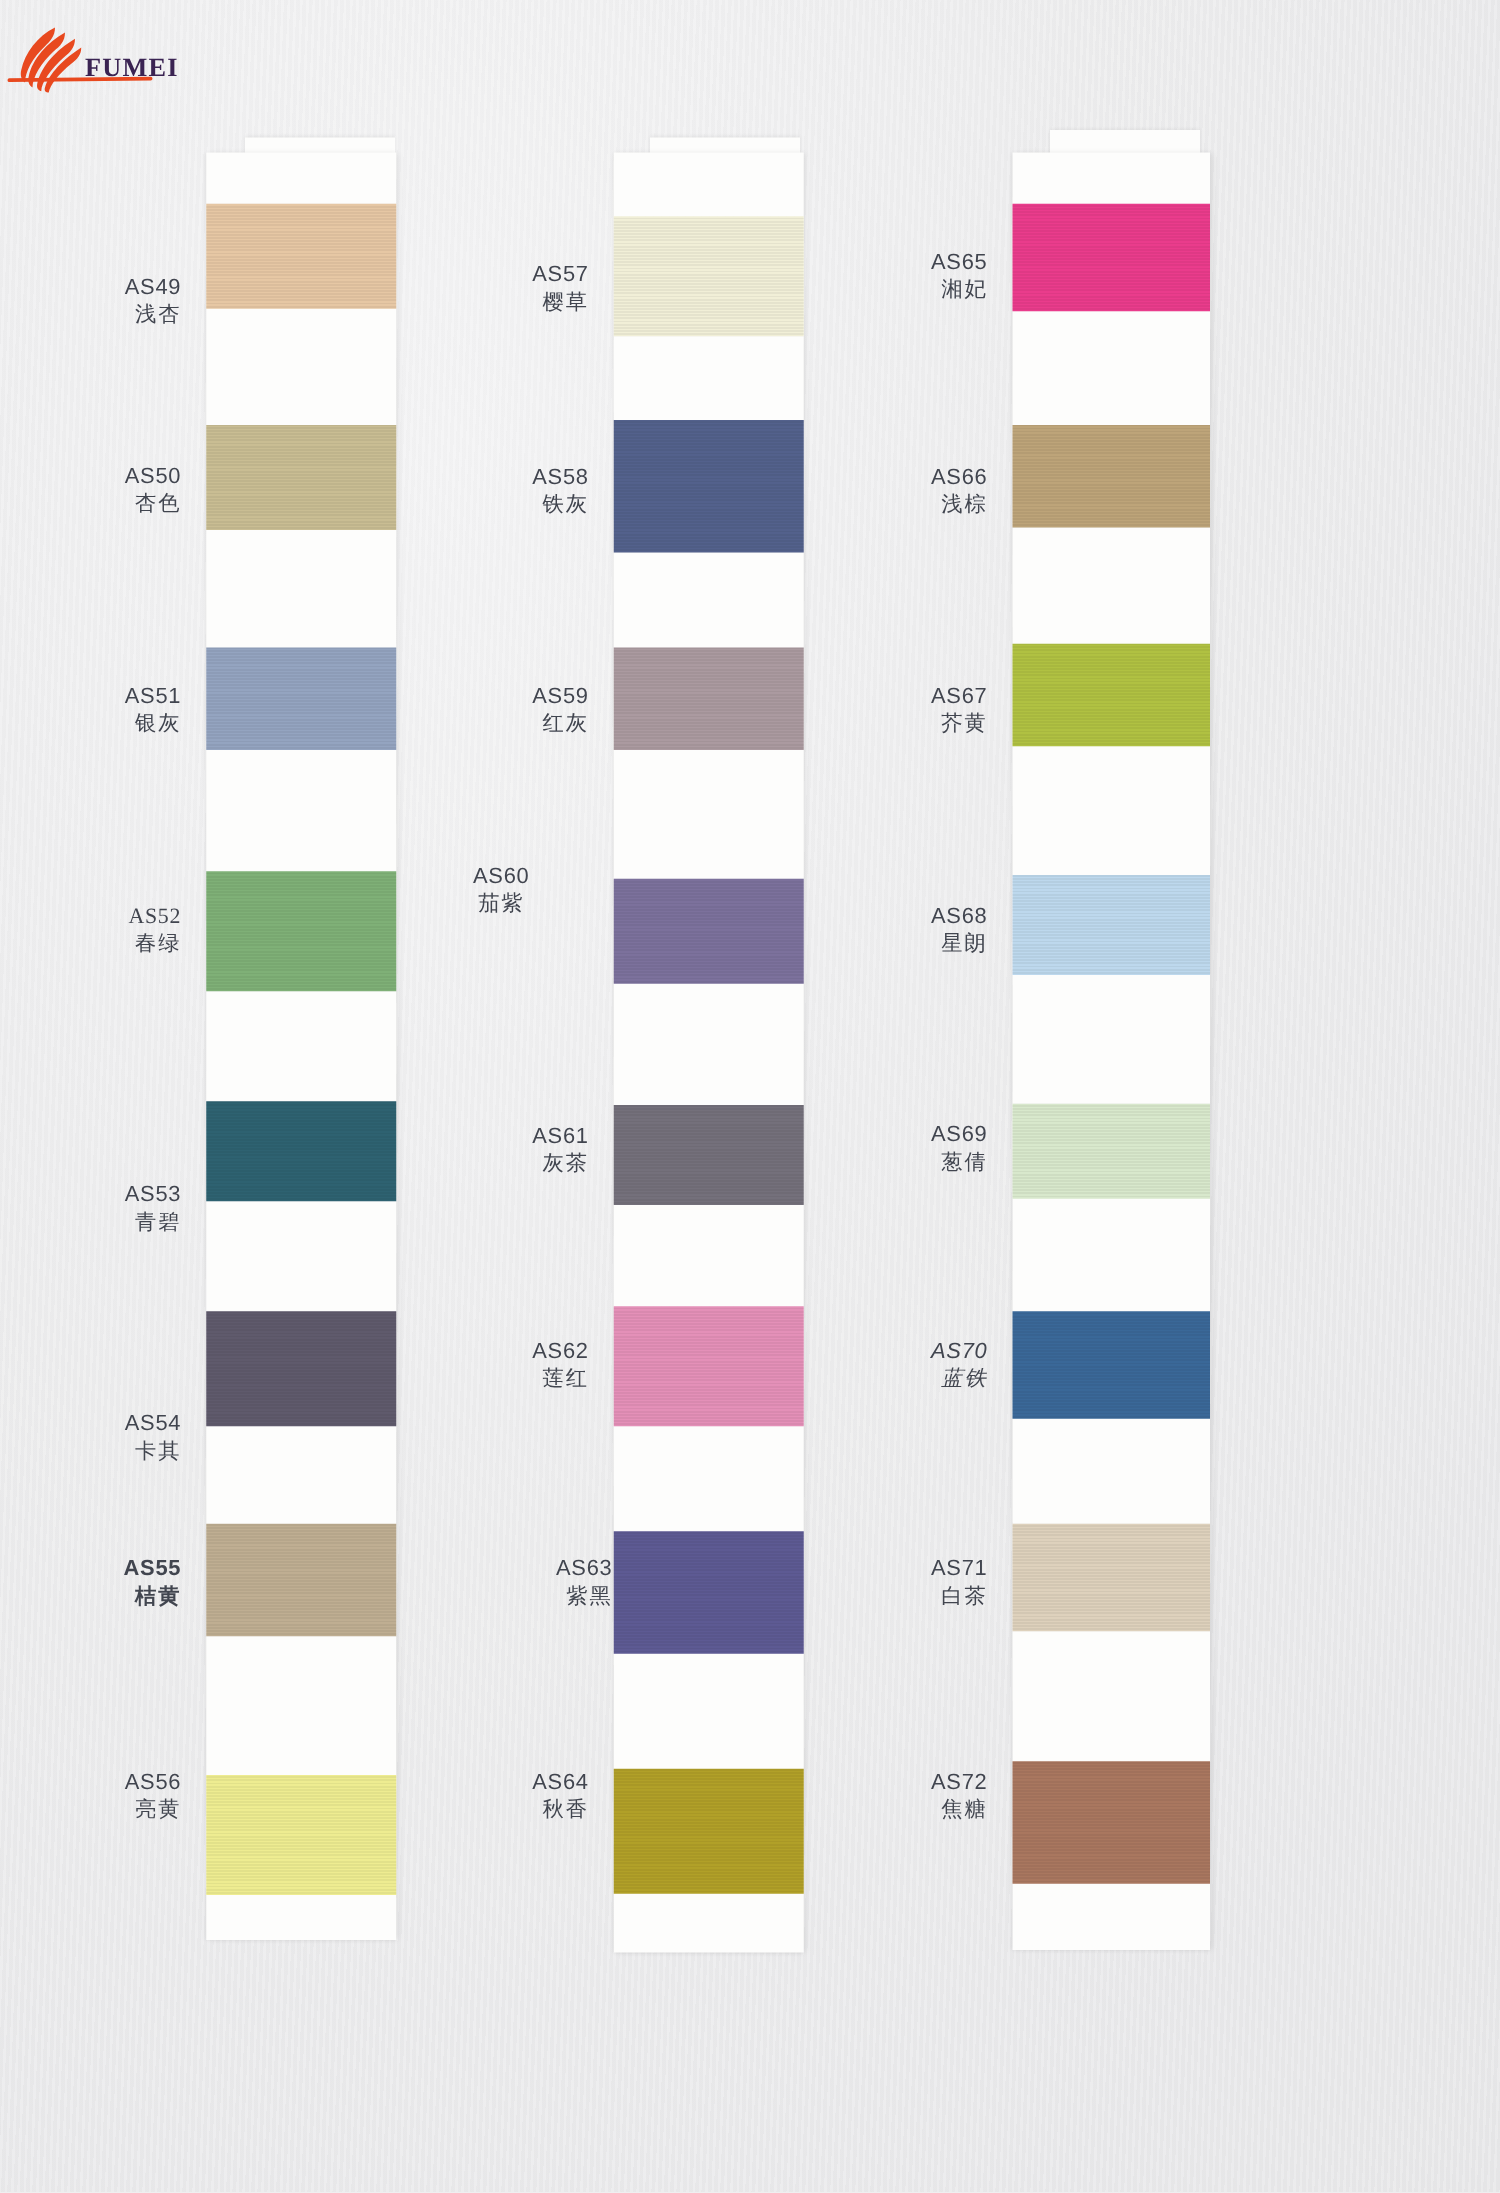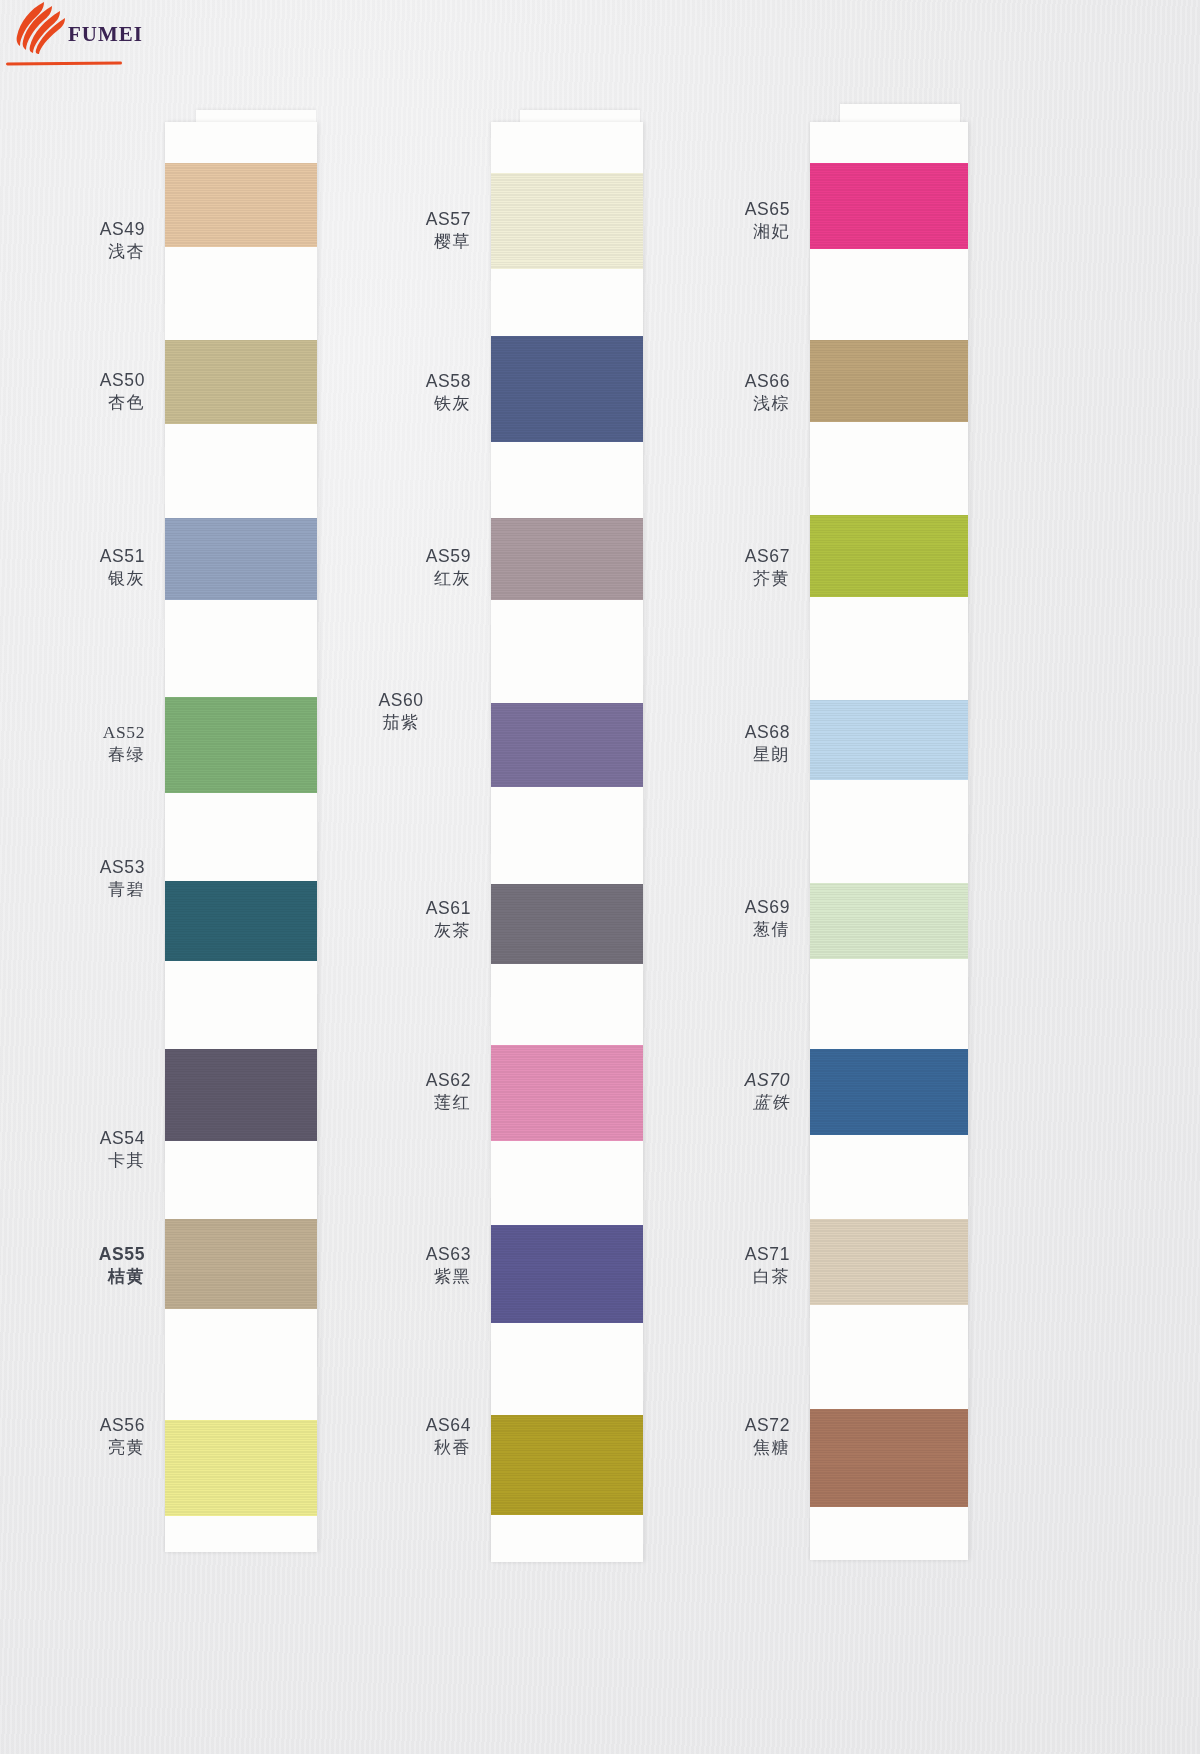--- a/index.html
+++ b/index.html
@@ -17,21 +17,21 @@
   }
   .paper-bg:after{
     content:"";position:absolute;inset:0;
     background:
       repeating-linear-gradient(92deg, rgba(255,255,255,0.35) 0px, rgba(255,255,255,0.35) 2px, rgba(0,0,0,0.012) 2px, rgba(0,0,0,0.012) 5px);
     opacity:.55;
   }
 
   
   .brand{
-    position:absolute;left:14px;top:0;
+    position:absolute;left:14px;top:20px;
     display:flex;align-items:flex-end;gap:2px;z-index:5;text-align:center;
   }
   .brand-mark{
     width:52px;height:56px;position:relative;display:block;
   }
   .brand-text{
     font-family:"Liberation Serif","DejaVu Serif",serif;
     font-size:21px;letter-spacing:1px;color:#3a2352;font-weight:600;
     padding-bottom:9px;position:relative;
   }
@@ -111,21 +111,21 @@
       <span class="cn">杏色</span>
     </div>
     <div class="label" style="top: 545px; left: 5px; width: 140px;">
       <span class="code">AS51</span>
       <span class="cn">银灰</span>
     </div>
     <div class="label" style="top: 721px; left: 5px; width: 140px; font-family: Liberation Serif, serif;">
       <span class="code">AS52</span>
       <span class="cn">春绿</span>
     </div>
-    <div class="label" style="top: 856px; left: 5px; width: 140px;">
+    <div class="label" style="top: 944px; left: 5px; width: 140px;">
       <span class="code">AS53</span>
       <span class="cn">青碧</span>
     </div>
     <div class="label" style="top: 1127px; left: 5px; width: 140px;">
       <span class="code">AS54</span>
       <span class="cn">卡其</span>
     </div>
     <div class="label" style="top: 1243px; left: 5px; width: 140px; font-weight: bold;">
       <span class="code">AS55</span>
       <span class="cn">桔黄</span>
@@ -162,21 +162,21 @@
       <span class="cn">茄紫</span>
     </div>
     <div class="label" style="top: 897px; left: 331px; width: 140px;">
       <span class="code">AS61</span>
       <span class="cn">灰茶</span>
     </div>
     <div class="label" style="top: 1069px; left: 331px; width: 140px;">
       <span class="code">AS62</span>
       <span class="cn">莲红</span>
     </div>
-    <div class="label" style="top: 1243px; left: 331px; width: 140px; text-align: right;">
+    <div class="label" style="top: 1243px; left: 350px; width: 140px; text-align: right;">
       <span class="code">AS63</span>
       <span class="cn">紫黑</span>
     </div>
     <div class="label" style="top: 1414px; left: 331px; width: 140px;">
       <span class="code">AS64</span>
       <span class="cn">秋香</span>
     </div>
     <div class="strip-tab" style="left: 840px; top: 104px; width: 120px; height: 20px;"></div>
     <div class="strip" style="left: 810px; top: 122px; width: 158px; height: 1438px;">
       <div class="swatch" style="top: 41px; height: 86px; background: rgb(234, 60, 140);"></div>

